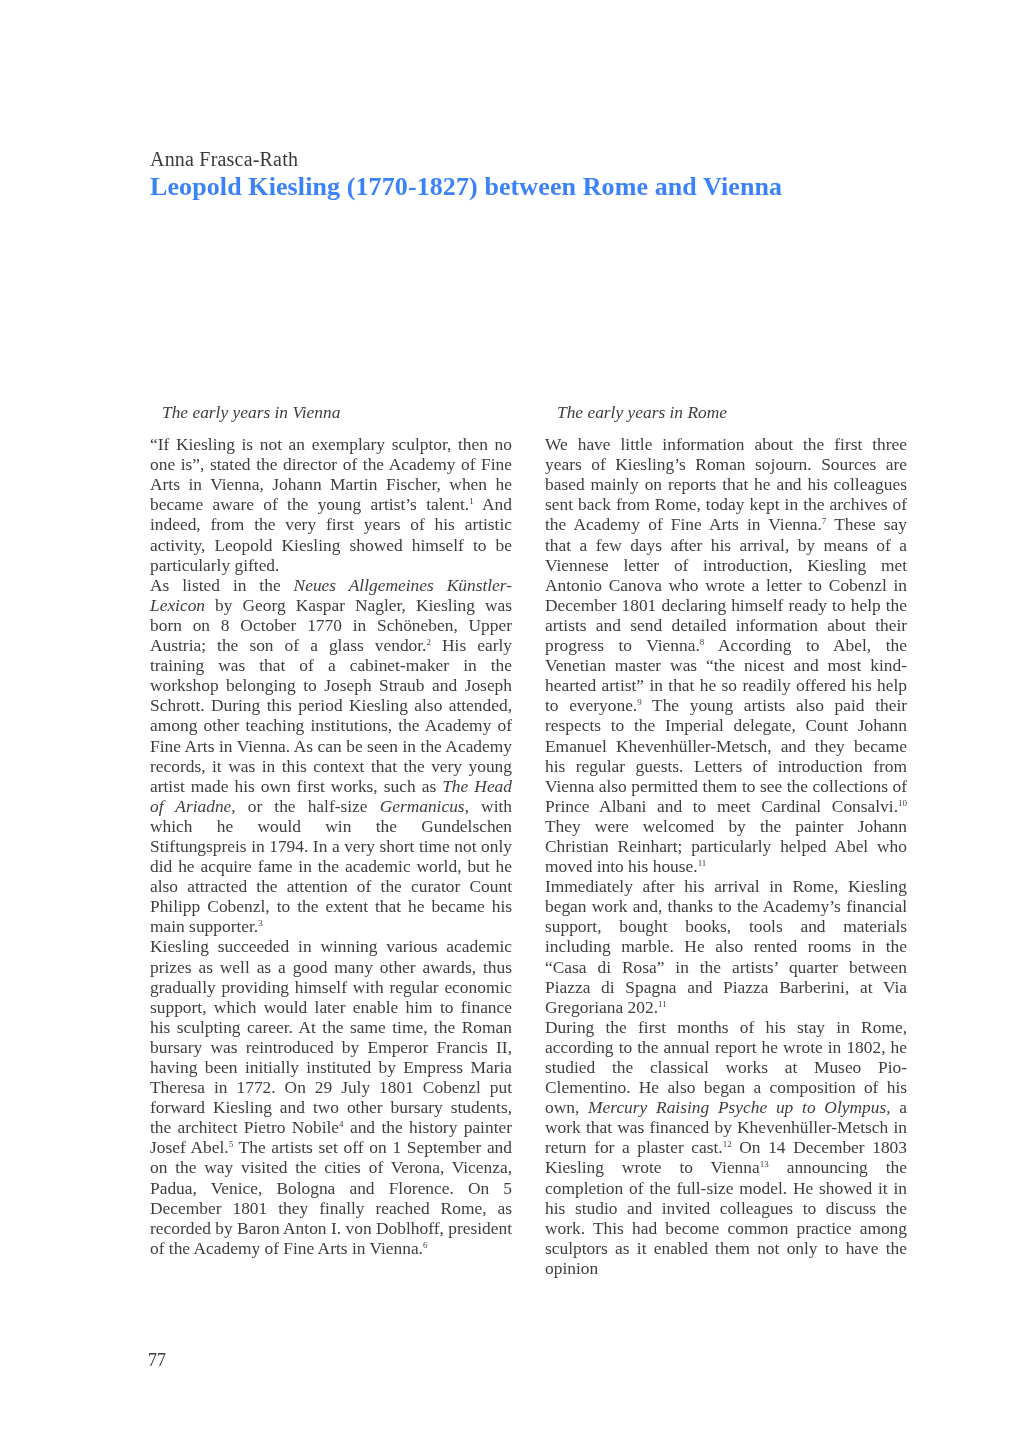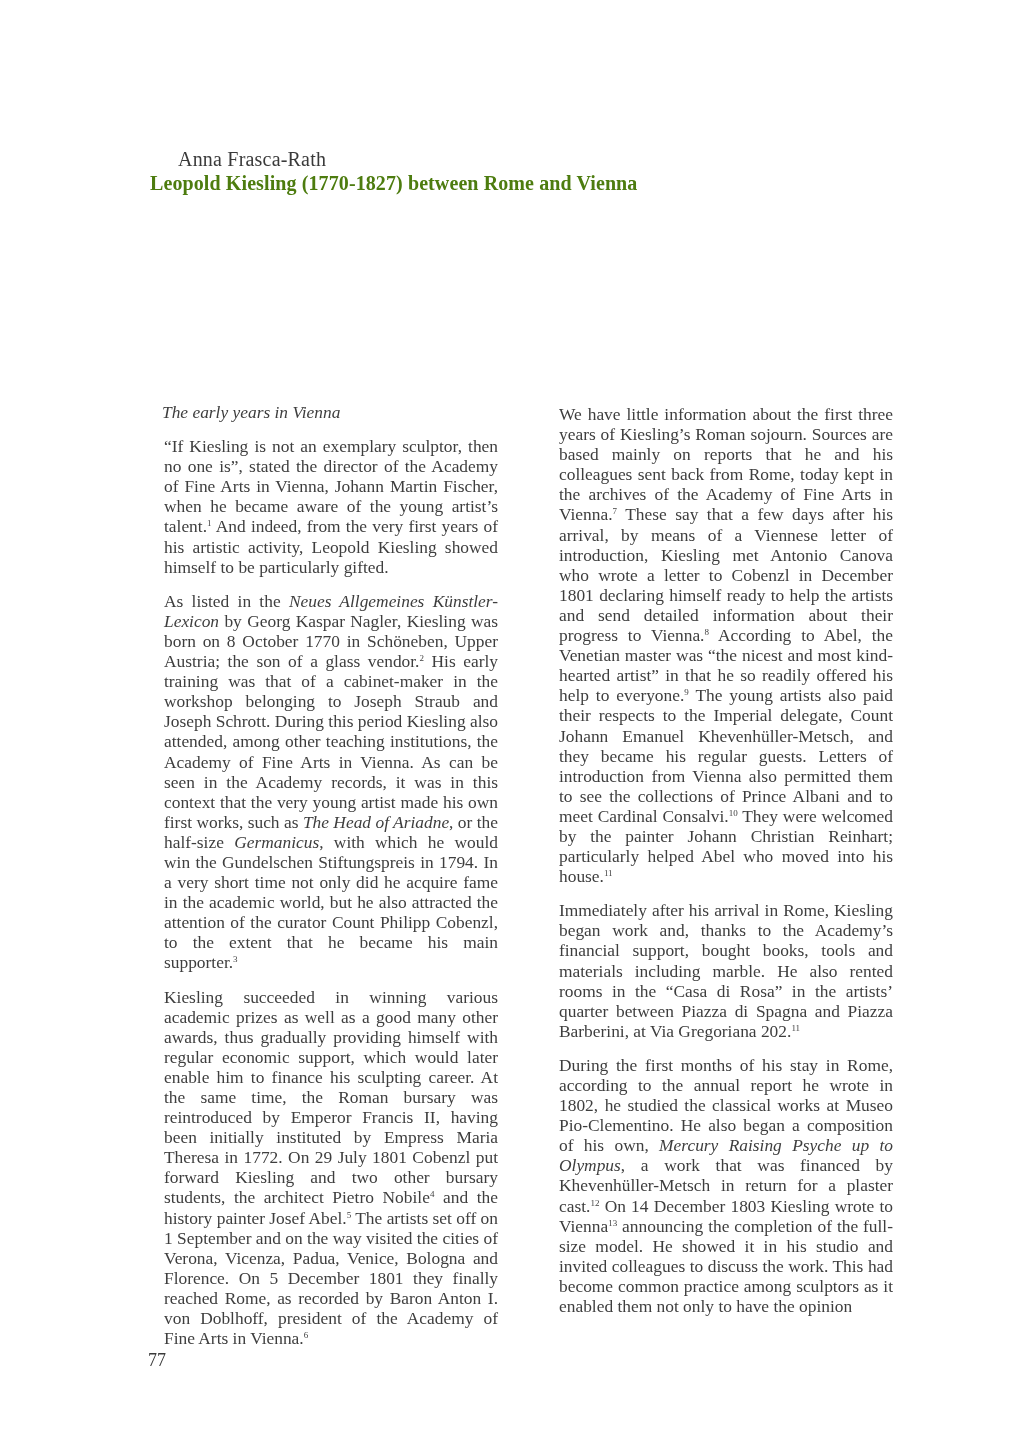--- a/index.html
+++ b/index.html
@@ -5,36 +5,35 @@
   html, body { margin: 0; padding: 0; background: #ffffff; }
   body {
     width: 1024px; height: 1445px; position: relative; overflow: hidden;
     font-family: "DejaVu Serif", "Liberation Serif", serif;
     color: #3a3a3a;
   }
   .author {
     position: absolute; left: 150px; top: 148px;
     font-family: "Liberation Serif", serif; font-size: 20px; color: #3a3a3a;
     letter-spacing: 0.2px;
-    margin-left: 28px;
   }
   .title {
     position: absolute; left: 150px; top: 172px;
-    font-family: "Liberation Serif", serif; font-size: 20px; font-weight: bold; color: #4d7c0f;
+    font-family: "Liberation Serif", serif; font-size: 26px; font-weight: bold; color: #3b82f6;
     letter-spacing: 0.1px;
   }
   .col {
     position: absolute; top: 390px; width: 362px;
     font-family: "Liberation Serif", serif; font-size: 17.4px; line-height: 20.1px;
     color: #3e3e3e; text-align: justify;
   }
   .col.left { left: 150px; }
   .col.right { left: 545px; }
   .col h2 { font-size: 17.4px; font-style: italic; font-weight: normal; margin: 12px; line-height: 20.1px; }
-  .col p { margin: 14px; }
+  .col p { margin: 0; }
   sup { font-size: 9px; line-height: 0; vertical-align: 6px; }
   .pagenum {
     position: absolute; left: 148px; top: 1350px;
     font-family: "Liberation Serif", serif; font-size: 18px; color: #3a3a3a;
   }
 </style>
 </head>
 <body>
 
 <div class="author">Anna Frasca-Rath</div>
@@ -43,20 +42,21 @@
 <div class="col left">
   <h2>The early years in Vienna</h2>
   <div class="paras">
       <p>“If Kiesling is not an exemplary sculptor, then no one is”, stated the director of the Academy of Fine Arts in Vienna, Johann Martin Fischer, when he became aware of the young artist’s talent.<sup>1</sup> And indeed, from the very first years of his artistic activity, Leopold Kiesling showed himself to be particularly gifted.</p>
       <p>As listed in the <em>Neues Allgemeines Künstler-Lexicon</em> by Georg Kaspar Nagler, Kiesling was born on 8 October 1770 in Schöneben, Upper Austria; the son of a glass vendor.<sup>2</sup> His early training was that of a cabinet-maker in the workshop belonging to Joseph Straub and Joseph Schrott. During this period Kiesling also attended, among other teaching institutions, the Academy of Fine Arts in Vienna. As can be seen in the Academy records, it was in this context that the very young artist made his own first works, such as <em>The Head of Ariadne</em>, or the half-size <em>Germanicus</em>, with which he would win the Gundelschen Stiftungspreis in 1794. In a very short time not only did he acquire fame in the academic world, but he also attracted the attention of the curator Count Philipp Cobenzl, to the extent that he became his main supporter.<sup>3</sup></p>
       <p>Kiesling succeeded in winning various academic prizes as well as a good many other awards, thus gradually providing himself with regular economic support, which would later enable him to finance his sculpting career. At the same time, the Roman bursary was reintroduced by Emperor Francis II, having been initially instituted by Empress Maria Theresa in 1772. On 29 July 1801 Cobenzl put forward Kiesling and two other bursary students, the architect Pietro Nobile<sup>4</sup> and the history painter Josef Abel.<sup>5</sup> The artists set off on 1 September and on the way visited the cities of Verona, Vicenza, Padua, Venice, Bologna and Florence. On 5 December 1801 they finally reached Rome, as recorded by Baron Anton I. von Doblhoff, president of the Academy of Fine Arts in Vienna.<sup>6</sup></p>
     </div>
 </div>
 
 <div class="col right">
+  <h2>The early years in Rome</h2>
   <div class="paras">
       <p>We have little information about the first three years of Kiesling’s Roman sojourn. Sources are based mainly on reports that he and his colleagues sent back from Rome, today kept in the archives of the Academy of Fine Arts in Vienna.<sup>7</sup> These say that a few days after his arrival, by means of a Viennese letter of introduction, Kiesling met Antonio Canova who wrote a letter to Cobenzl in December 1801 declaring himself ready to help the artists and send detailed information about their progress to Vienna.<sup>8</sup> According to Abel, the Venetian master was “the nicest and most kind-hearted artist” in that he so readily offered his help to everyone.<sup>9</sup> The young artists also paid their respects to the Imperial delegate, Count Johann Emanuel Khevenhüller-Metsch, and they became his regular guests. Letters of introduction from Vienna also permitted them to see the collections of Prince Albani and to meet Cardinal Consalvi.<sup>10</sup> They were welcomed by the painter Johann Christian Reinhart; particularly helped Abel who moved into his house.<sup>11</sup></p>
       <p>Immediately after his arrival in Rome, Kiesling began work and, thanks to the Academy’s financial support, bought books, tools and materials including marble. He also rented rooms in the “Casa di Rosa” in the artists’ quarter between Piazza di Spagna and Piazza Barberini, at Via Gregoriana 202.<sup>11</sup></p>
       <p>During the first months of his stay in Rome, according to the annual report he wrote in 1802, he studied the classical works at Museo Pio-Clementino. He also began a composition of his own, <em>Mercury Raising Psyche up to Olympus</em>, a work that was financed by Khevenhüller-Metsch in return for a plaster cast.<sup>12</sup> On 14 December 1803 Kiesling wrote to Vienna<sup>13</sup> announcing the completion of the full-size model. He showed it in his studio and invited colleagues to discuss the work. This had become common practice among sculptors as it enabled them not only to have the opinion</p>
     </div>
 </div>
 
 <div class="pagenum">77</div>
 
 </body></html>

